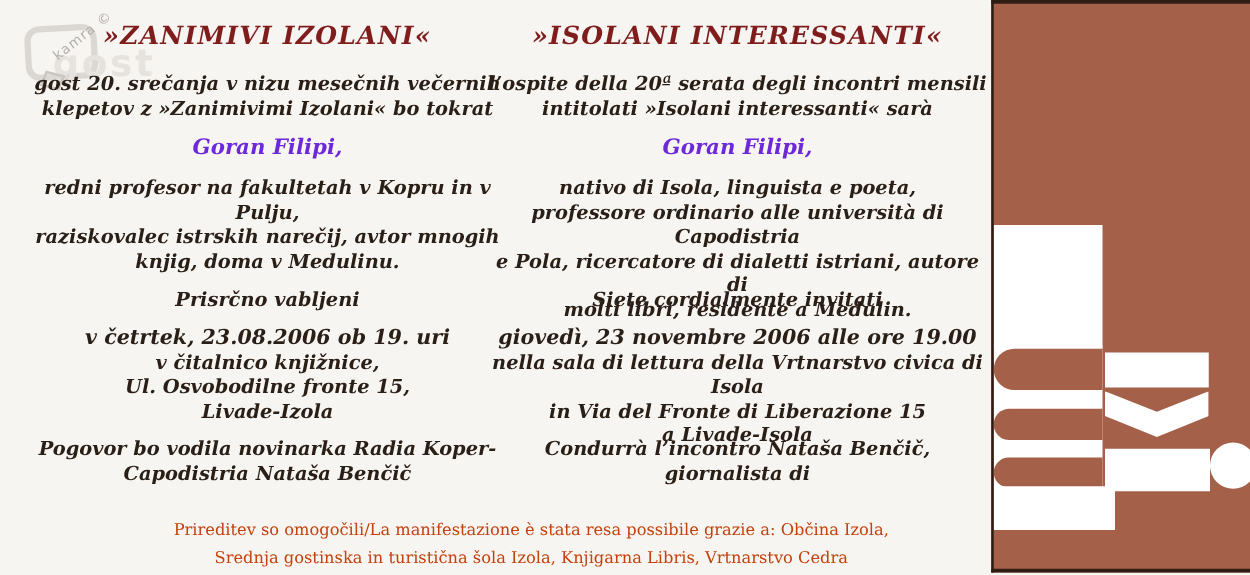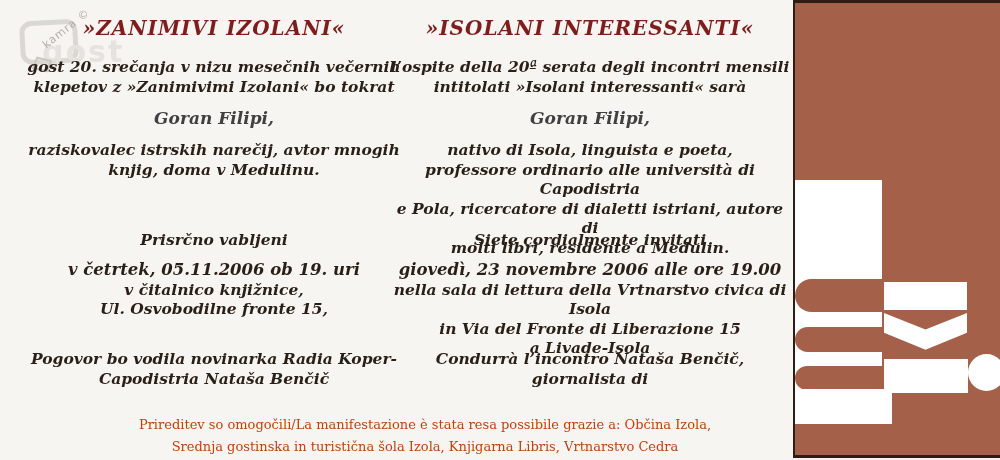--- a/index.html
+++ b/index.html
@@ -21,21 +21,21 @@
 
   .block { position: absolute; left: 0; right: 0; text-align: center; }
   .title {
     font-size: 20px; font-weight: 700; font-style: italic;
     letter-spacing: 1px; color: #7f1d1d;
   }
   .body-line {
     font-size: 15.5px; font-weight: 700; font-style: italic;
     line-height: 19.5px; color: #2a1f16;
   }
-  .name-line { font-size: 17px; font-weight: 700; font-style: italic; color: #404040; }
+  .name-line { font-size: 17px; font-weight: 700; font-style: italic; color: #6d28d9; }
   .date-line { font-size: 16.5px; }
   .footer-line {
     font-size: 13px; font-weight: 400; font-style: normal;
     line-height: 22px; color: #c2410c;
   }
 
   
   .row-title  { top: 16px; }
   .row-intro  { top: 57px; }
   .row-name   { top: 108px; }
@@ -110,28 +110,30 @@
   </div>
 
   <div class="col col-left">
     <div class="block row-title title">»ZANIMIVI IZOLANI«</div>
     <div class="block row-intro">
       <div class="body-line">gost 20. srečanja v nizu mesečnih večernih</div>
       <div class="body-line">klepetov z »Zanimivimi Izolani« bo tokrat</div>
     </div>
     <div class="block row-name name-line">Goran Filipi,</div>
     <div class="block row-bio">
+      <div class="body-line">redni profesor na fakultetah v Kopru in v Pulju,</div>
       <div class="body-line">raziskovalec istrskih narečij, avtor mnogih</div>
       <div class="body-line">knjig, doma v Medulinu.</div>
     </div>
     <div class="block row-invite body-line">Prisrčno vabljeni</div>
     <div class="block row-event">
-      <div class="body-line date-line">v četrtek, 05.11.2006 ob 19. uri</div>
+      <div class="body-line date-line">v četrtek, 23.08.2006 ob 19. uri</div>
       <div class="body-line">v čitalnico knjižnice,</div>
       <div class="body-line">Ul. Osvobodilne fronte 15,</div>
+      <div class="body-line">Livade-Izola</div>
     </div>
     <div class="block row-host">
       <div class="body-line">Pogovor bo vodila novinarka Radia Koper-</div>
       <div class="body-line">Capodistria Nataša Benčič</div>
     </div>
   </div>
 
   <div class="col col-right">
     <div class="block row-title title">»ISOLANI INTERESSANTI«</div>
     <div class="block row-intro">

